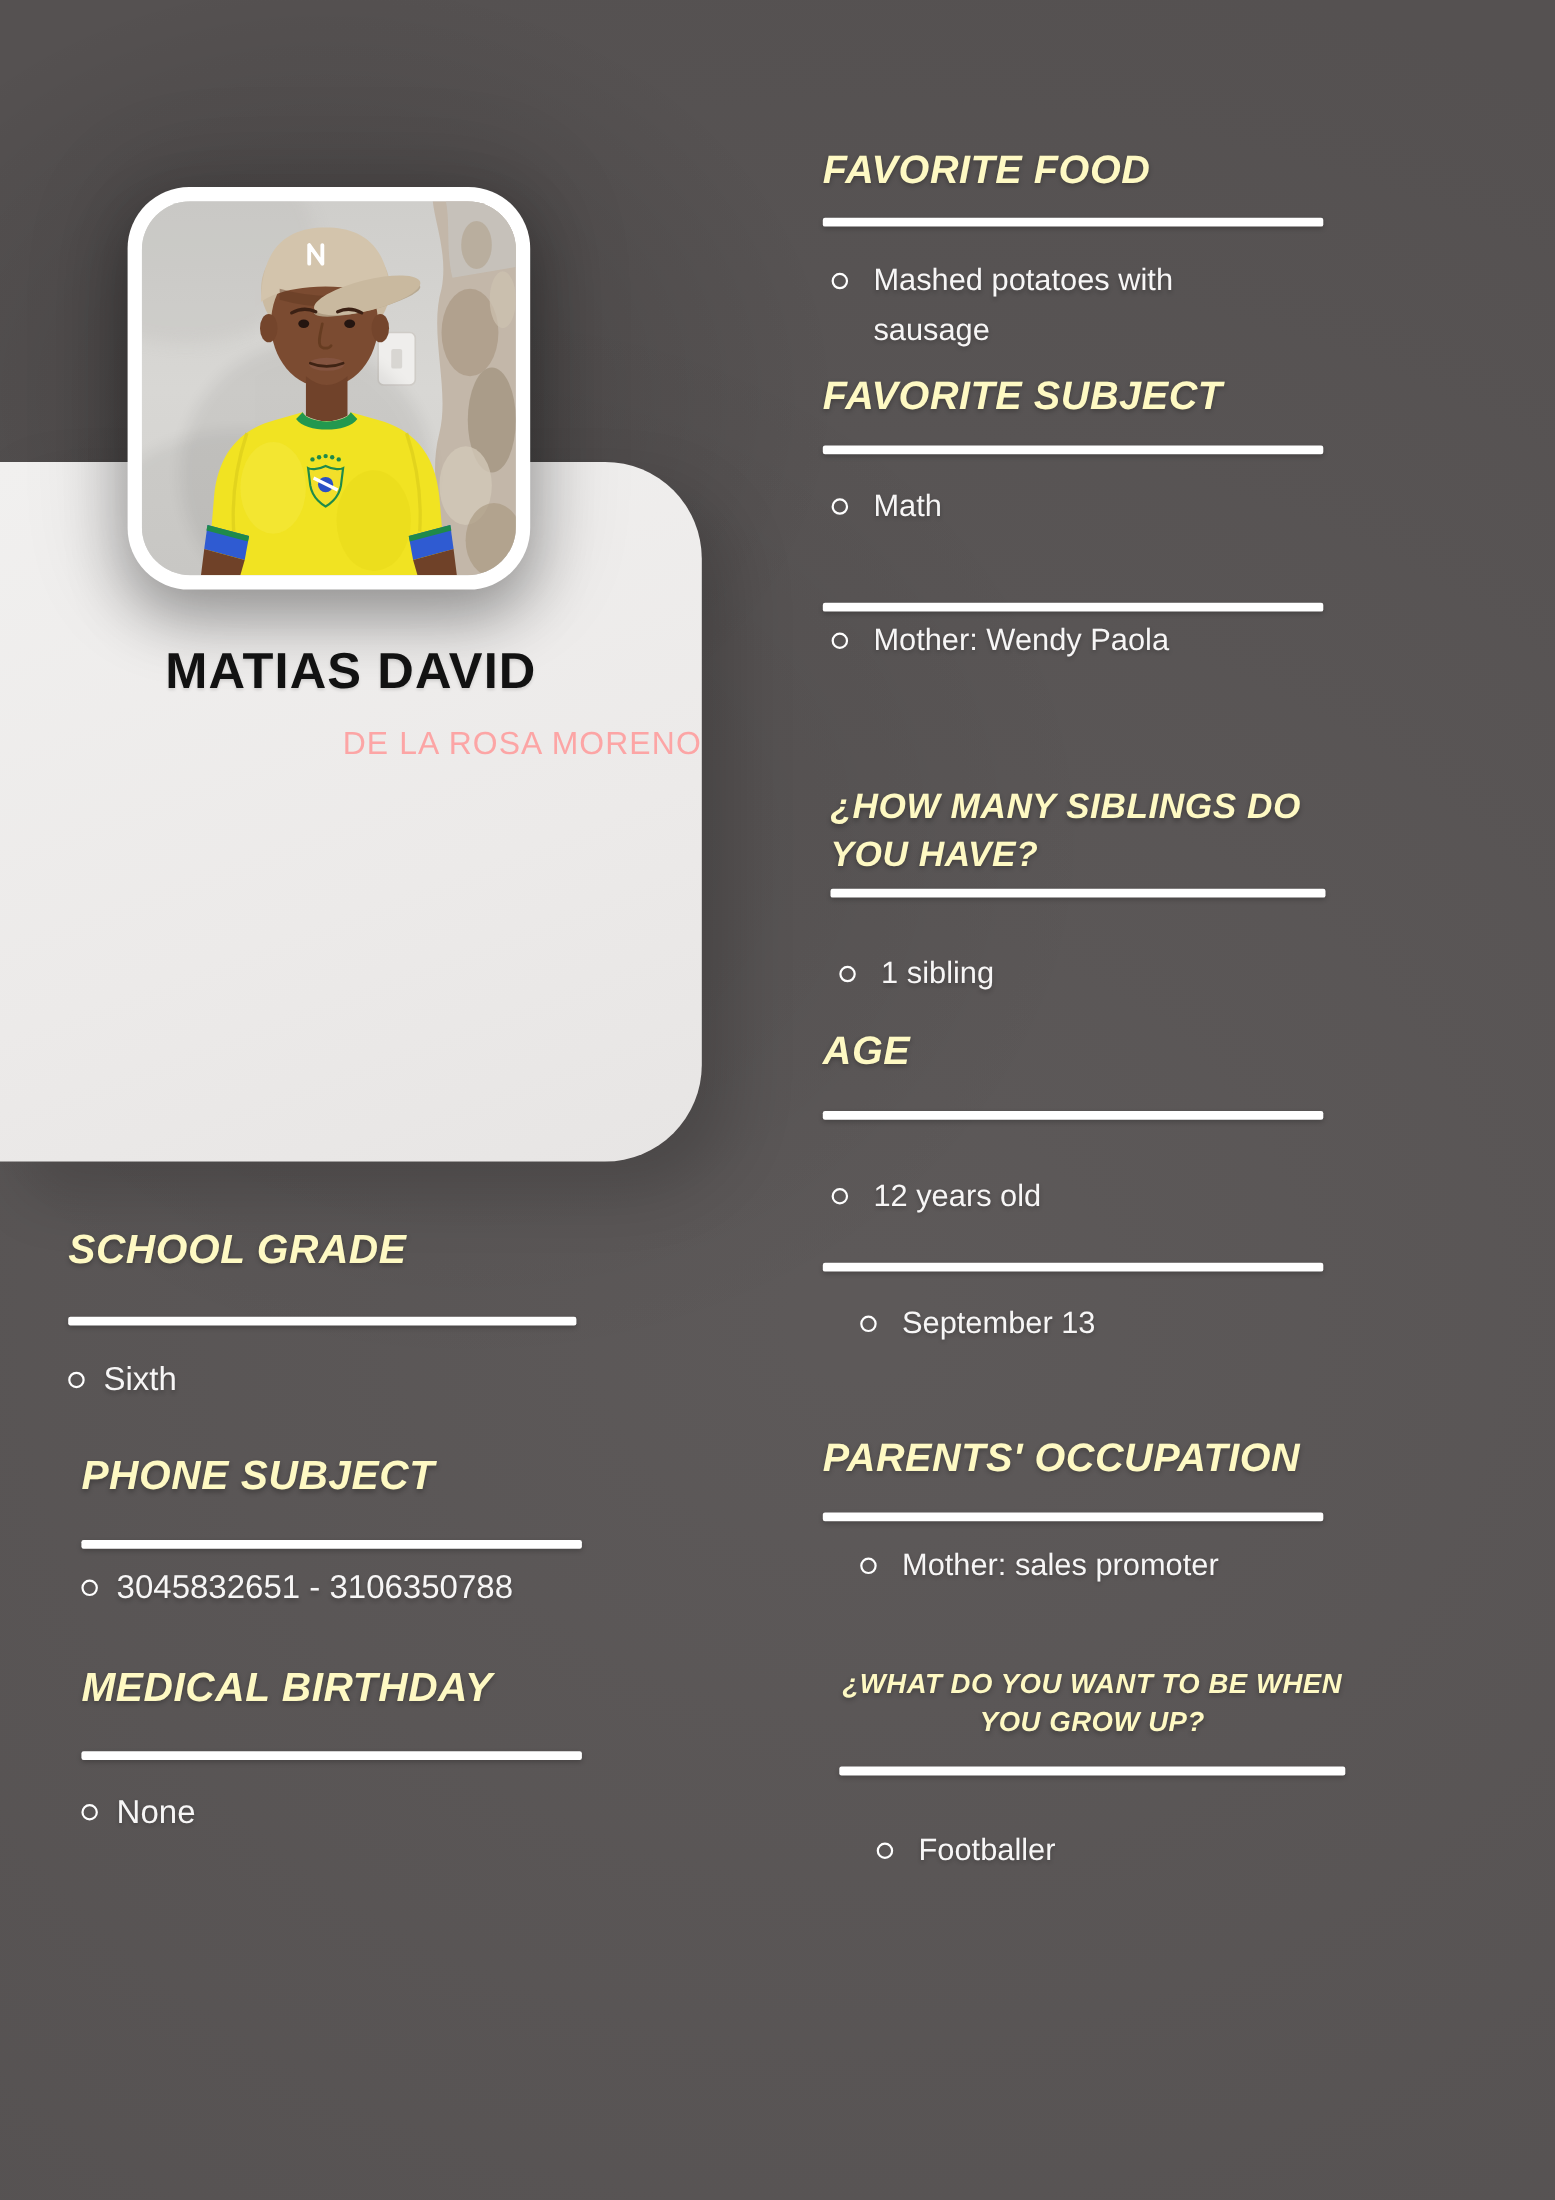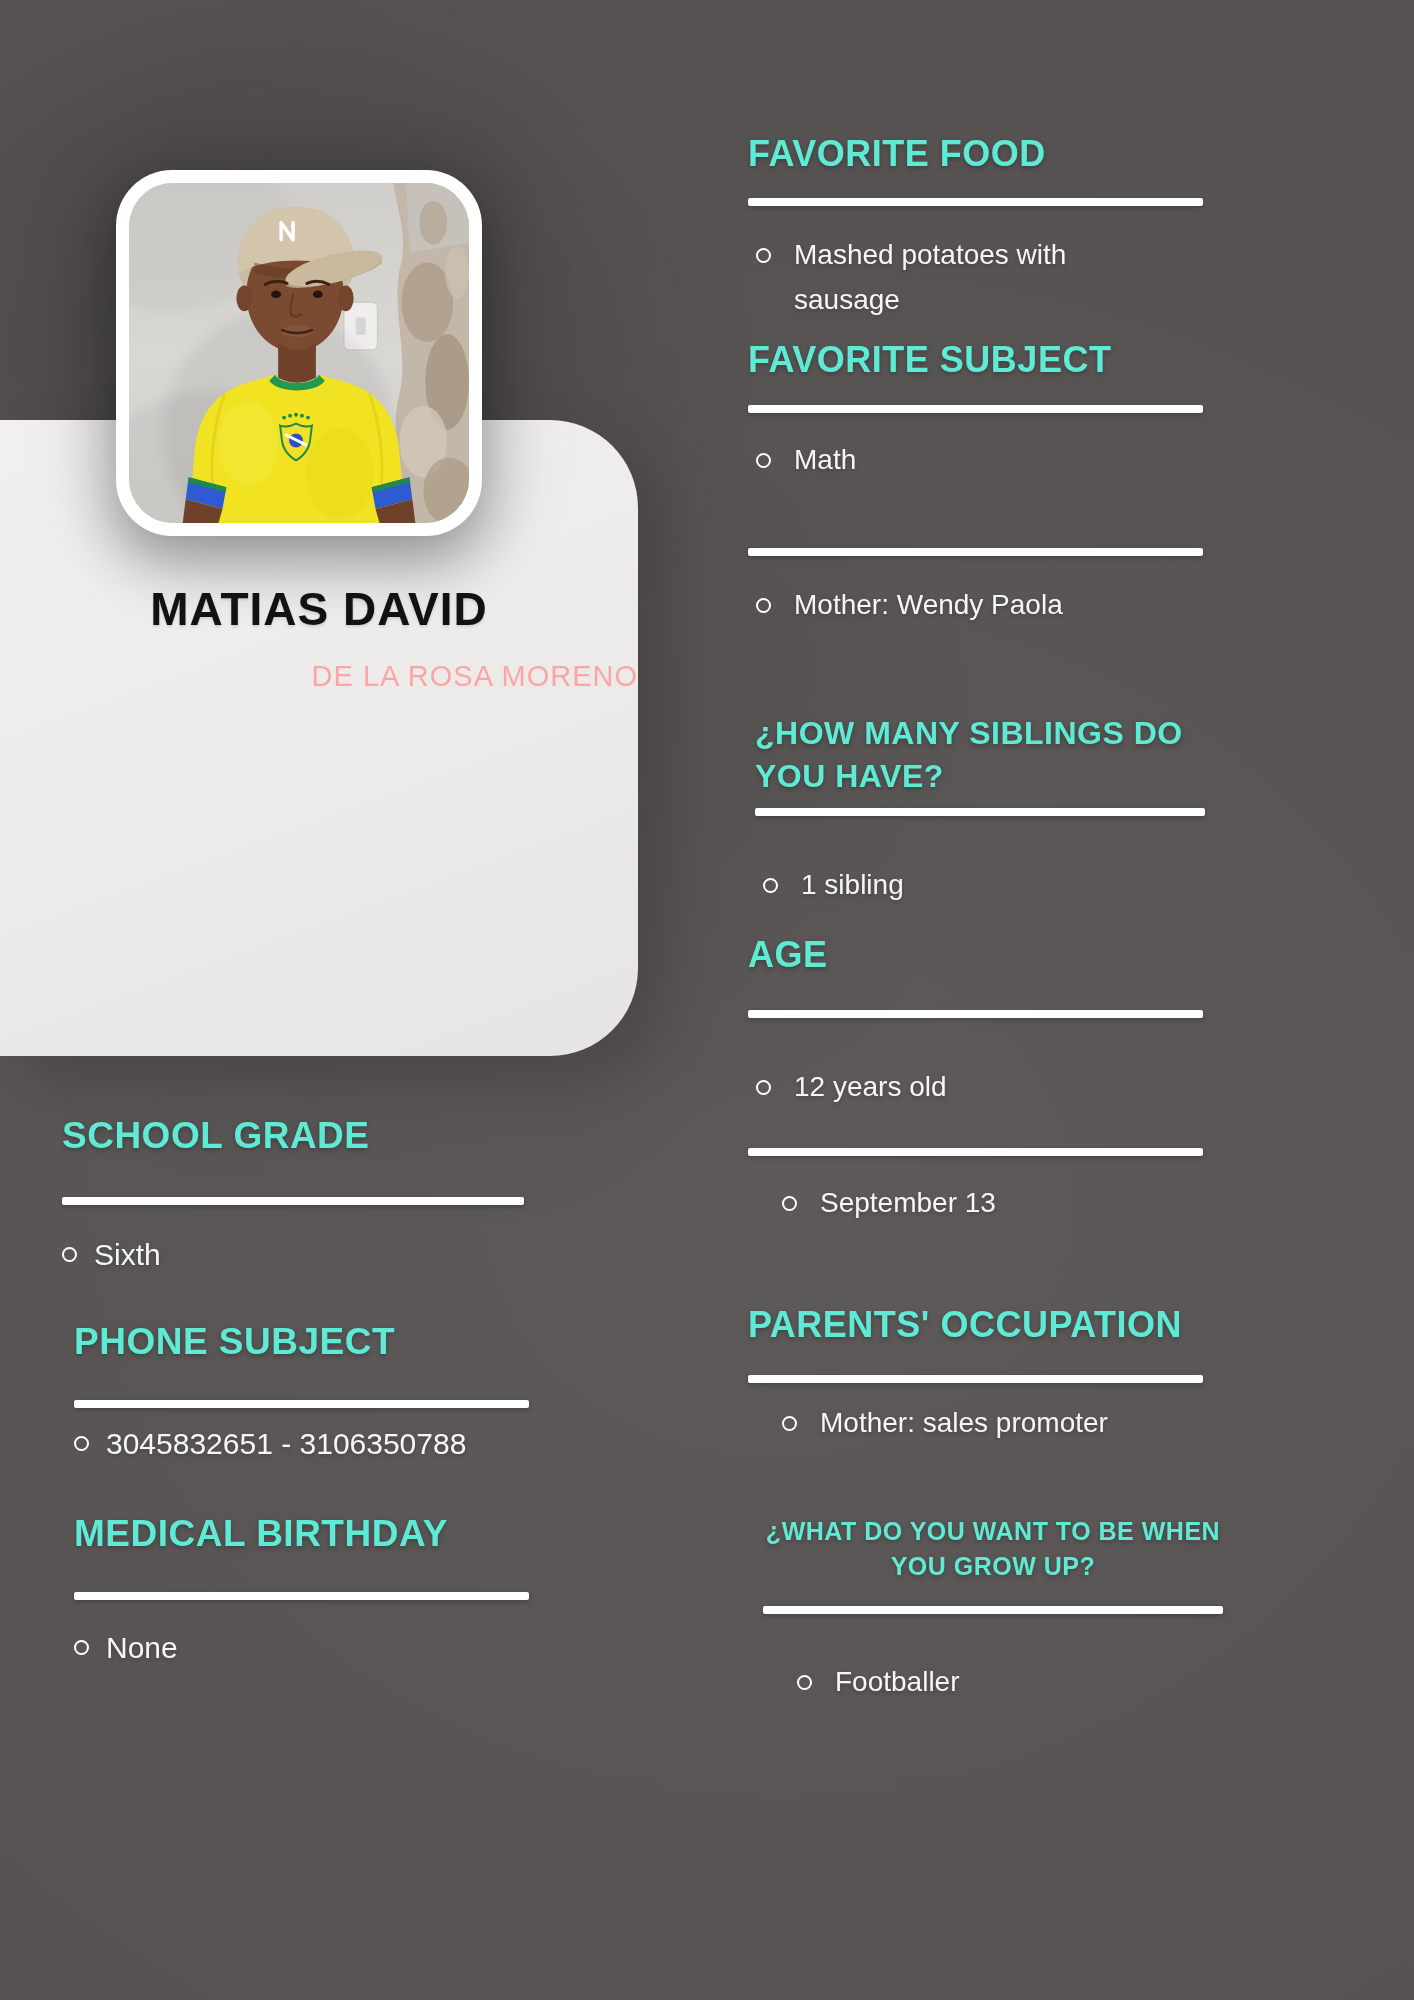--- a/index.html
+++ b/index.html
@@ -48,23 +48,24 @@
     font-size:46px;font-weight:700;color:#121212;letter-spacing:1px;line-height:55px;margin:0;
     text-shadow:0 2px 3px rgba(0,0,0,0.12);
   }
   .last-name{
     font-size:29px;font-weight:400;color:#fca5a5;letter-spacing:1px;line-height:38px;margin:20px 0 0 0;text-align:right;
   }
 
   
   .sec{position:absolute;z-index:1;}
   .sec h2{
-    margin:0;font-weight:700;color:#5eead4;letter-spacing:0.5px;
+    margin:0;font-weight:700;color:#fef9c3;letter-spacing:0.5px;
     font-size:36px;line-height:1.25;
     text-shadow:0 2px 5px rgba(0,0,0,0.28);
+    font-style:italic;
   }
   .sec h2.q{font-size:32px;line-height:1.35;}
   .sec h2.q2{font-size:25px;line-height:1.4;text-align:center;}
   .rule{
     height:8px;background:#ffffff;border-radius:2px;width:100%;
     box-shadow:0 2px 5px rgba(0,0,0,0.22);
   }
   .items{list-style:none;margin:0;padding:0;}
   .items li{
     position:relative;font-size:28px;line-height:1.6;color:#f7f6f6;
@@ -219,21 +220,21 @@
 <section class="sec" style="left:748px;top:337px;width:455px">
   <h2>FAVORITE SUBJECT</h2>
   <div class="rule" style="margin-top:23px"></div>
   <ul class="items" style="margin-top:25px">
     <li><span>Math</span></li>
   </ul>
 </section>
 
 <section class="sec" style="left:748px;top:516px;width:455px">
   <div class="rule" style="margin-top:32px"></div>
-  <ul class="items" style="margin-top:27px">
+  <ul class="items" style="margin-top:4px">
     <li><span>Mother: Wendy Paola</span></li>
   </ul>
 </section>
 
 <section class="sec" style="left:755px;top:712px;width:450px">
   <h2 class="q">¿HOW MANY SIBLINGS DO YOU HAVE?</h2>
   <div class="rule" style="margin-top:10px"></div>
   <ul class="items" style="margin-top:47px">
     <li><span>1 sibling</span></li>
   </ul>

